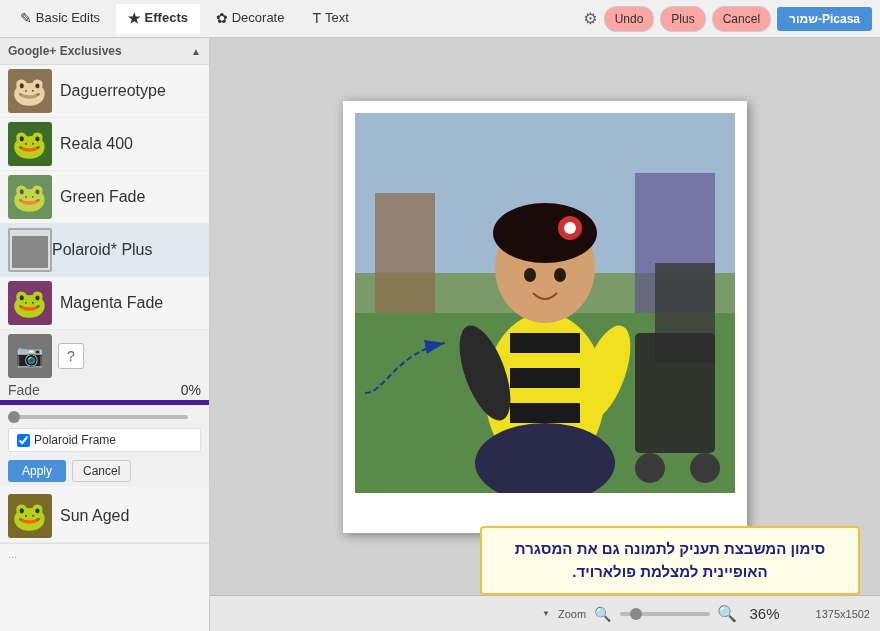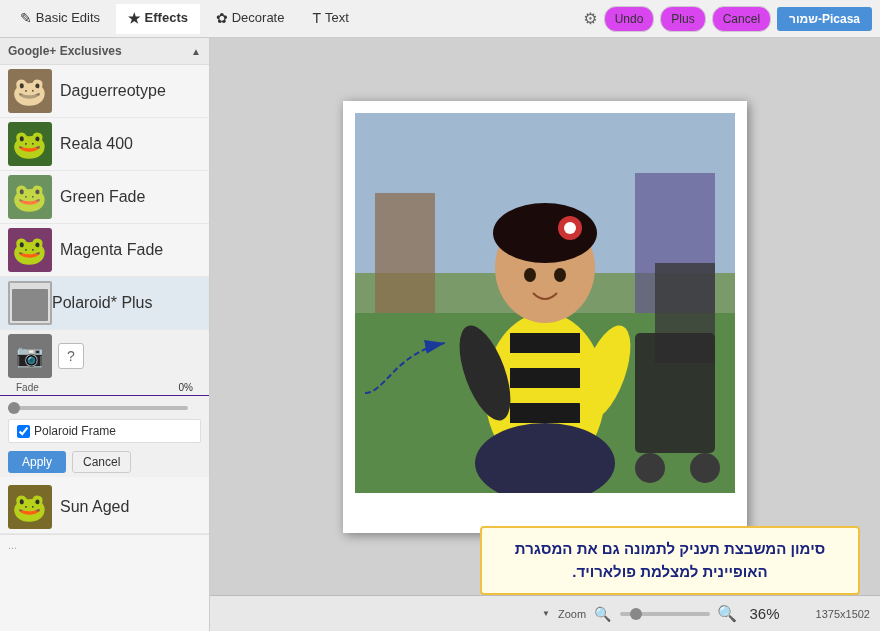--- a/index.html
+++ b/index.html
@@ -18,21 +18,21 @@
       border-bottom: 2px solid transparent;
     }
     .tab.active {
       background: #fff; border-bottom: 2px solid #fff;
       font-weight: bold;
     }
     .tab-icon { font-size: 14px; }
     .toolbar-spacer { flex: 1; }
     .toolbar-right { display: flex; align-items: center; gap: 6px; }
     .toolbar-btn {
-      padding: 5px 10px; background: #d946ef; border: 1px solid #ccc;
+      padding: 5px 10px; background: #fca5a5; border: 1px solid #ccc;
       border-radius: 12px; cursor: pointer; font-size: 12px; color: #333;
     }
     .btn-save {
       padding: 5px 12px; background: #4a90d9; border: none;
       border-radius: 3px; cursor: pointer; font-size: 12px; color: #fff;
       font-weight: bold;
     }
     .gear-icon { font-size: 16px; color: #666; cursor: pointer; }
 
     
@@ -58,22 +58,22 @@
     .effect-thumb {
       width: 44px; height: 44px; flex-shrink: 0; margin-right: 8px;
       border-radius: 3px; overflow: hidden;
     }
     .effect-name { font-size: 16px; color: #333; }
 
     
     .effect-item.selected { background: #e0e8f0; }
     .fade-row {
       display: flex; align-items: center; justify-content: space-between;
-      padding: 2px 16px; font-size: 10px; color: #555;
-      border-bottom: 1px solid #4c1d95;
+      padding: 2px 8px; font-size: 14px; color: #555;
+      border-bottom: 5px solid #4c1d95;
     }
     .fade-label {} .fade-val { color: #333; }
     .checkbox-row {
       display: flex; align-items: center; gap: 4px;
       padding: 4px 8px; font-size: 12px; color: #333;
       background: #fff; border: 1px solid #ddd; border-radius: 2px;
       margin: 4px 8px;
     }
     .apply-cancel-row {
       display: flex; gap: 6px; padding: 4px 8px; margin-bottom: 4px;
@@ -220,30 +220,30 @@
     <div class="effect-item">
       <div class="effect-thumb frog-thumb"></div>
       <span class="effect-name">Reala 400</span>
     </div>
 
     <div class="effect-item">
       <div class="effect-thumb frog-thumb frog-thumb-fade"></div>
       <span class="effect-name">Green Fade</span>
     </div>
 
-    <div class="effect-item">
-      <div class="effect-thumb frog-thumb frog-thumb-magenta-bg"></div>
-      <span class="effect-name">Magenta Fade</span>
-    </div>
-
     <div class="effect-item selected">
       <div class="polaroid-thumb-box">
         <div class="polaroid-thumb-inner"></div>
       </div>
       <span class="effect-name">Polaroid* Plus</span>
+    </div>
+
+    <div class="effect-item">
+      <div class="effect-thumb frog-thumb frog-thumb-magenta-bg"></div>
+      <span class="effect-name">Magenta Fade</span>
     </div>
 
     <div style="background:#f0f0f0;">
       <div style="display:flex; align-items:center; padding:4px 8px 2px 8px; gap:6px;">
         <div style="width:44px; height:44px; background:#777; border-radius:3px; display:flex; align-items:center; justify-content:center; font-size:22px; color:#fff;">📷</div>
         <div style="width:26px;height:26px;background:#fff;border:1px solid #bbb;border-radius:3px;display:flex;align-items:center;justify-content:center;font-size:14px;color:#666;cursor:pointer;">?</div>
       </div>
 
       <div class="fade-row">
         <span class="fade-label">Fade</span>

